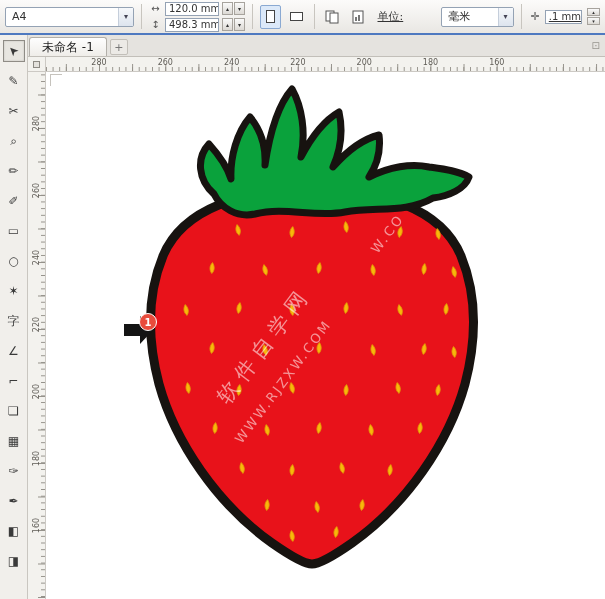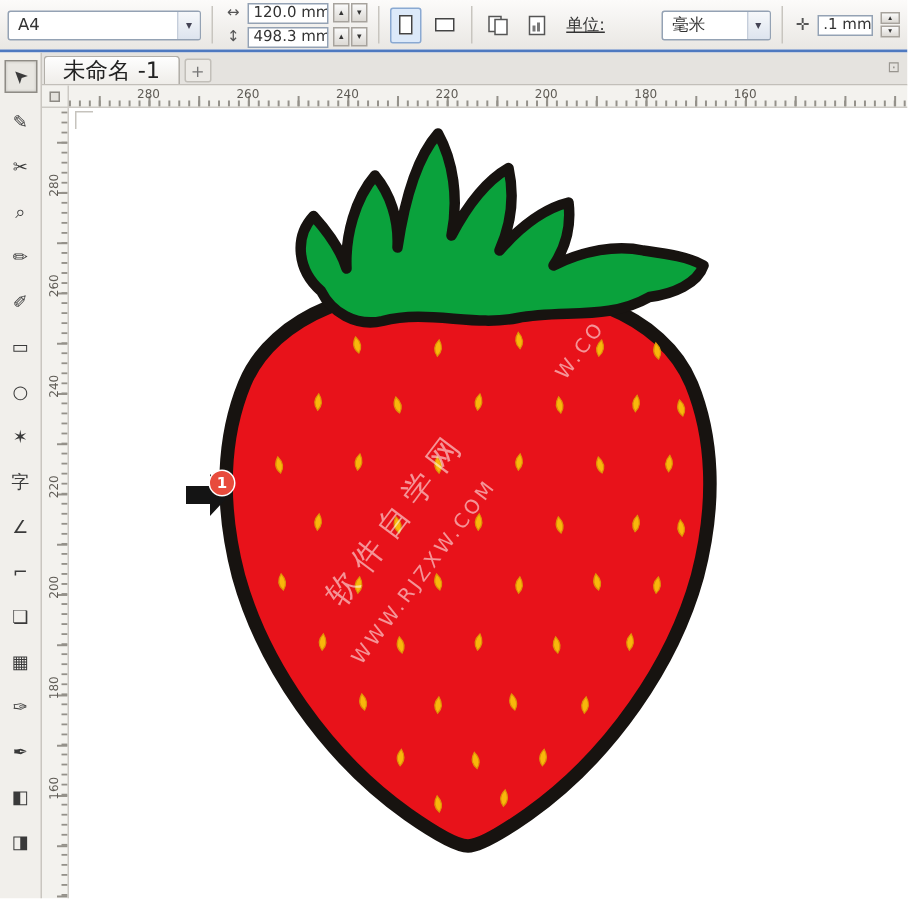--- a/index.html
+++ b/index.html
@@ -36,37 +36,37 @@
   .spin-stack { display:flex; flex-direction:column; gap:1px; }
   .spin-stack button { height:8px; width:13px; font-size:5px; }
   .tool-btn { width:24px; height:24px; border:1px solid transparent; background:transparent;
               display:flex; align-items:center; justify-content:center; padding:0; }
   .tool-btn.active { background:#dce9f9; border-color:#8aa9d2; border-radius:2px; }
   .ic-portrait  { width:9px;  height:13px; border:1.5px solid #444; background:#fff; display:block; }
   .ic-landscape { width:13px; height:9px;  border:1.5px solid #444; background:#fff; display:block; }
   .mini-svg { display:block; }
   .units-label { margin-left:4px; white-space:nowrap;text-decoration:underline; }
   .nudge-icon { font-size:11px; color:#555; margin-left:2px; }
-  .nudge-value { width:42px; }
+  .nudge-value { width:42px;text-decoration:underline; }
   
   .main { display:flex; height:564px; }
   .toolbox { width:28px; background:#f1efeb; border-right:1px solid #c9c6c0; flex:none;
              display:flex; flex-direction:column; align-items:center; padding-top:5px; gap:8px; }
   .tool { width:22px; height:22px; display:flex; align-items:center; justify-content:center;
           color:#3a3a3a; font-size:12px; flex:none; }
   .tool.active { background:#e8e6e1; border:1px solid #8f8c86; box-shadow:inset 0 0 2px rgba(0,0,0,.18); }
   .tool-glyph { line-height:1; display:inline-block; }
   .tool-glyph.rot { transform:rotate(-135deg); }
   .workspace { flex:1; display:flex; flex-direction:column; min-width:0; }
   
   .tab-bar { height:22px; background:#e5e3df; border-bottom:1px solid #c2bfb9;
              display:flex; align-items:flex-end; padding-left:1px; }
   .doc-tab { height:19px; background:linear-gradient(#fefefe,#efede9);
              border:1px solid #b2afa9; border-bottom:none; border-radius:3px 3px 0 0;
-             display:flex; align-items:center; padding:0 12px; font-size:15px; color:#222; }
+             display:flex; align-items:center; padding:0 12px; font-size:12px; color:#222; }
   .new-tab { width:18px; height:16px; margin:0 0 1px 3px; background:#eceae6;
              border:1px solid #c2bfb9; border-radius:2px; font-size:11px; color:#777;
              display:flex; align-items:center; justify-content:center; }
   .win-widget { margin-left:auto; margin-right:5px; align-self:center; color:#98958f; font-size:10px; }
   
   .ruler-row { height:15px; display:flex; }
   .ruler-corner { width:18px; flex:none; background:#f3f2ee;
                   border-right:1px solid #ccc9c4; border-bottom:1px solid #ccc9c4;
                   display:flex; align-items:center; justify-content:center; }
   .corner-ic { width:7px; height:7px; border:1px solid #8d8a84; background:#e4e2dd; display:block; }

